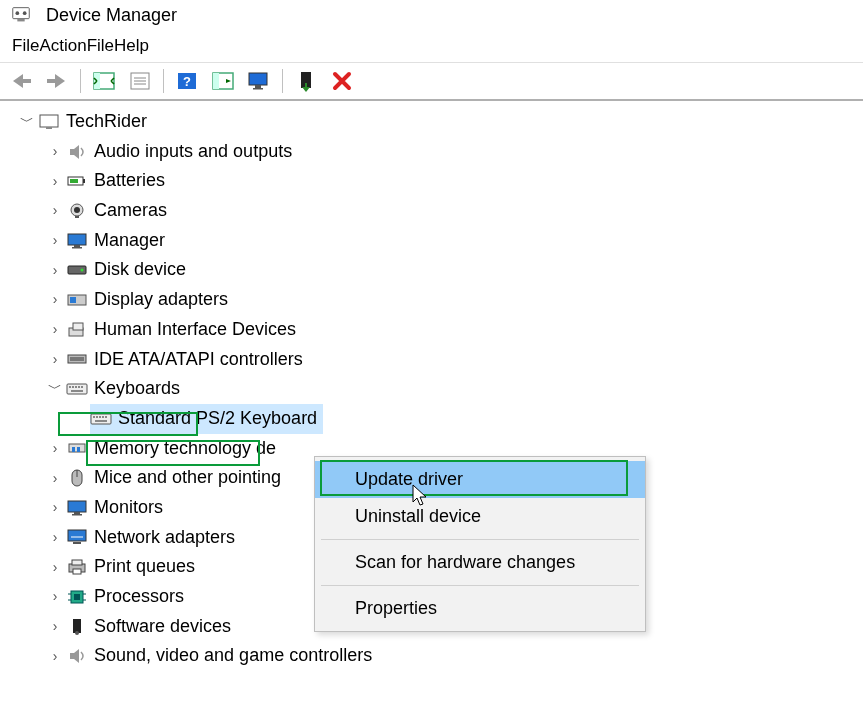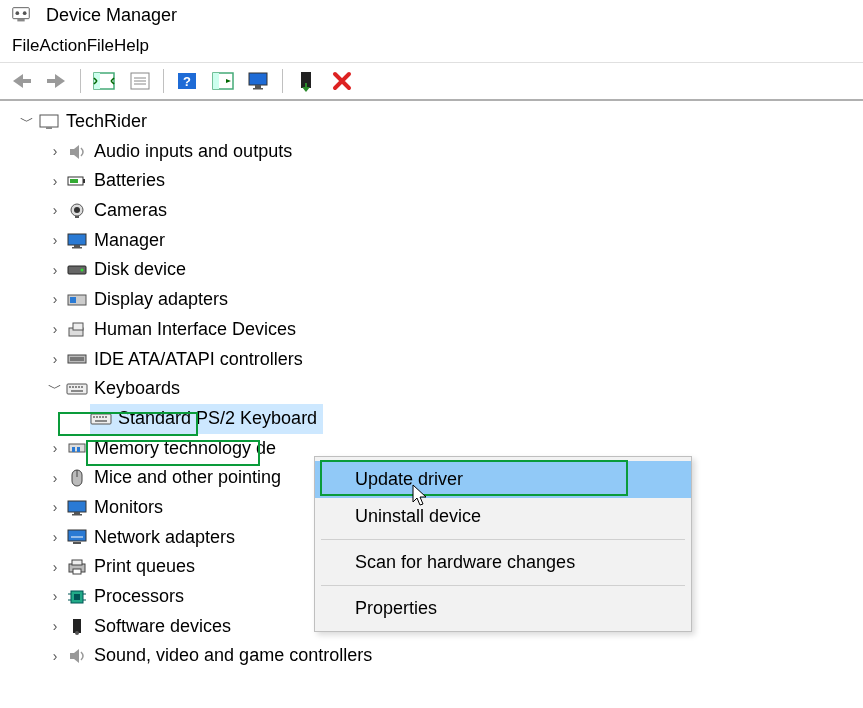--- a/index.html
+++ b/index.html
@@ -86,21 +86,21 @@
   .highlight-box-selected {
     position: absolute;
     left: 86px; top: 440px;
     width: 174px; height: 26px;
     border: 2px solid #0a9b3a;
     pointer-events: none;
   }
   .context-menu {
     position: absolute;
     left: 314px; top: 456px;
-    width: 378px;
+    width: 332px;
     background: #f2f2f2;
     border: 1px solid #bfbfbf;
     box-shadow: 3px 3px 6px rgba(0,0,0,.15);
     padding: 4px 0;
     font-size: 18px;
   }
   .cm-item {
     padding: 8px 40px;
     cursor: default;
   }

